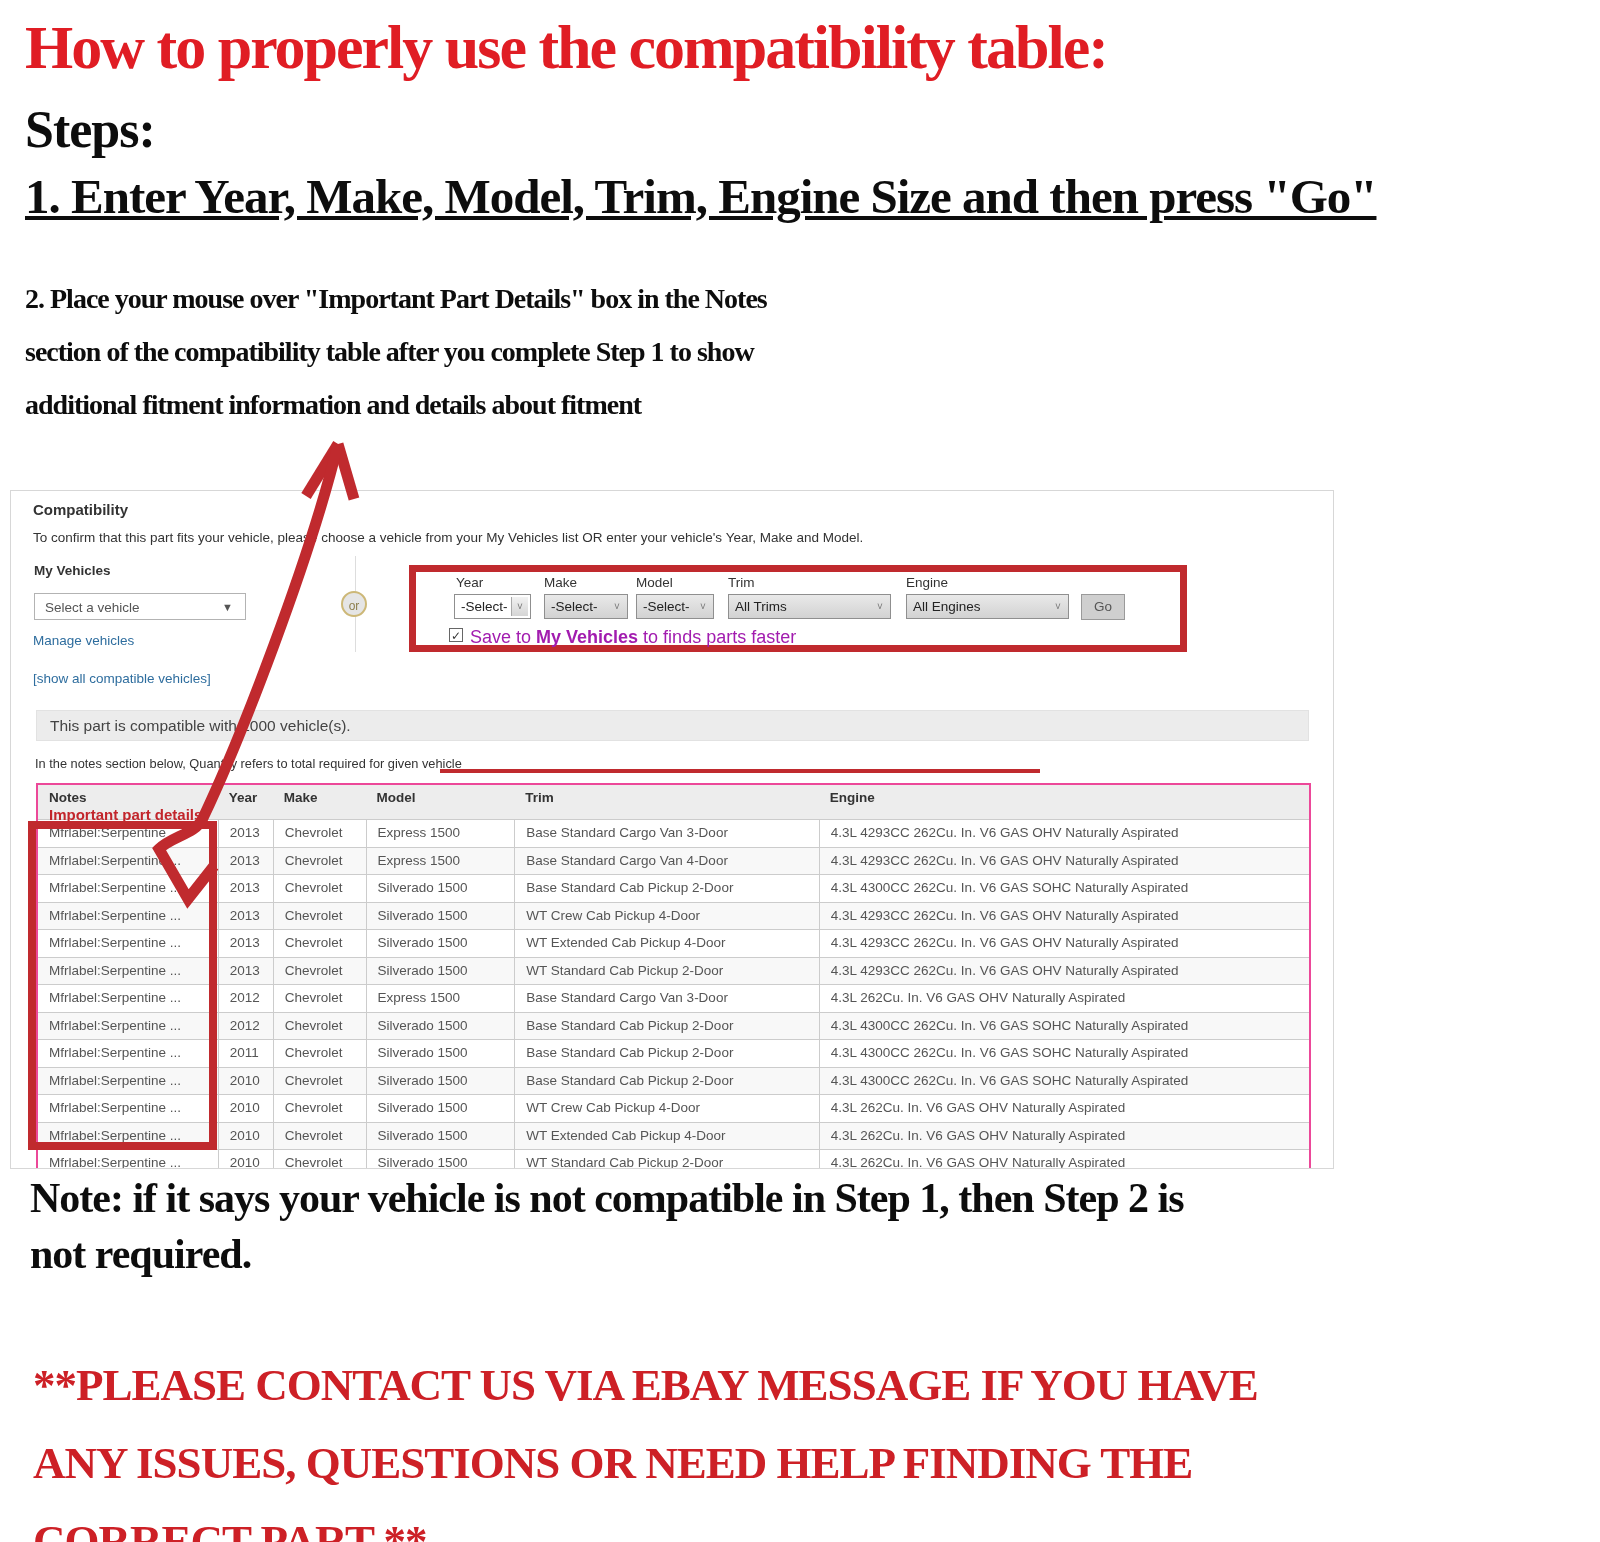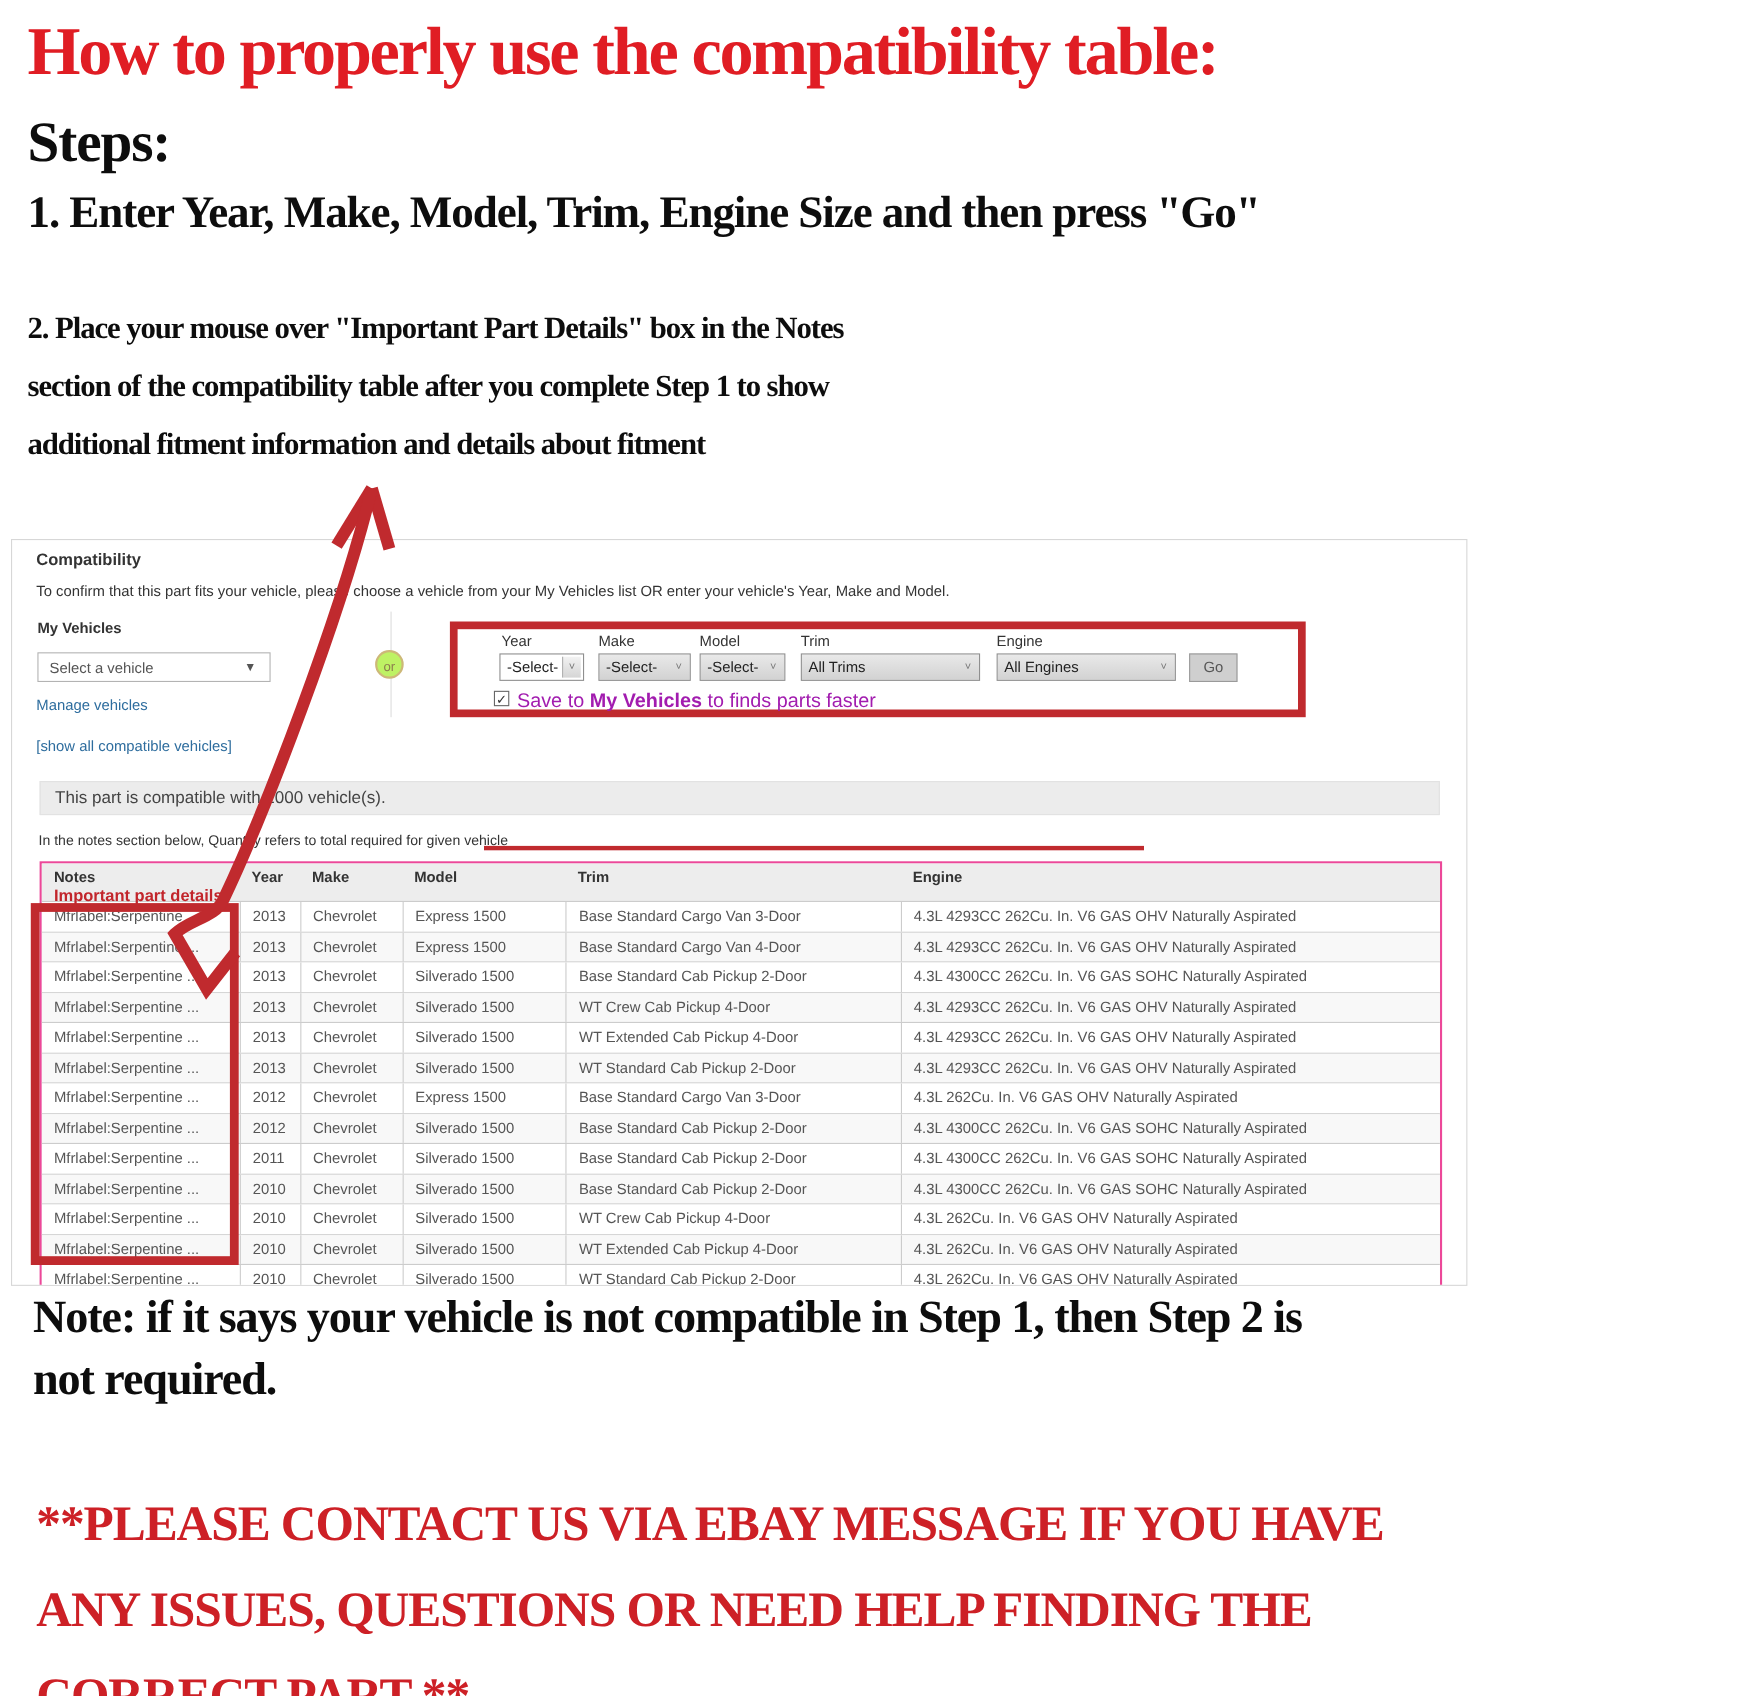--- a/index.html
+++ b/index.html
@@ -2,38 +2,38 @@
 <html><head>
 <meta charset="utf-8">
 <style>
   html,body{margin:0;padding:0;background:#fff;}
   body{width:1600px;height:1542px;position:relative;font-family:"Liberation Sans","DejaVu Sans",sans-serif;overflow:hidden;}
   .abs{position:absolute;}
   
   .serif{font-family:"Liberation Serif","DejaVu Serif",serif;font-weight:700;color:#0d0d0d;white-space:pre-line;}
   .h1{left:25px;top:12px;font-size:62px;letter-spacing:-2px;color:#e01d24;}
   .steps{left:25px;top:100px;font-size:52px;letter-spacing:-1px;}
-  .step1{left:25px;top:168px;font-size:41px;letter-spacing:-1px;}
+  .step1{left:25px;top:168px;font-size:49px;letter-spacing:-1px;text-decoration:underline;}
   .step2{left:25px;top:272px;font-size:28px;line-height:53px;letter-spacing:-1px;}
   .note{left:30px;top:1170px;font-size:42px;line-height:56px;letter-spacing:-1px;}
   .contact{left:33px;top:1346px;font-size:45px;line-height:78px;letter-spacing:-1px;color:#cd2026;}
   
   .panel{left:10px;top:490px;width:1322px;height:677px;background:#fff;border:1px solid #d7d7d7;overflow:hidden;}
   .ptitle{left:22px;top:10px;font-size:15px;font-weight:700;color:#333;}
   .pdesc{left:22px;top:39px;font-size:13.5px;color:#333;}
   .lbl{font-size:13.5px;color:#333;}
   .bold{font-weight:700;}
   .myv{left:23px;top:72px;font-weight:700;}
   .link{font-size:13.5px;color:#2e6d9e;cursor:pointer;}
   .manage{left:22px;top:142px;}
   .showall{left:22px;top:180px;}
   .vsel{left:23px;top:102px;width:212px;height:27px;background:#fff;border:1px solid #b3b3b3;font-size:13.5px;color:#555;line-height:27px;padding-left:10px;box-sizing:border-box;}
   .vsel .caret{position:absolute;right:12px;top:0;line-height:27px;font-size:11px;color:#555;}
   .ordiv{left:344px;top:65px;width:1px;height:96px;background:#ddd;}
-  .orb{left:330px;top:100px;width:26px;height:26px;border-radius:50%;border:2px solid #cdb878;background:#bef264;font-size:12px;color:#8d7f4e;text-align:center;line-height:26px;box-sizing:border-box;}
+  .orb{left:330px;top:100px;width:26px;height:26px;border-radius:50%;border:2px solid #cdb878;background:#e5e5e5;font-size:12px;color:#8d7f4e;text-align:center;line-height:26px;box-sizing:border-box;}
   
   .finderbox{left:398px;top:74px;width:778px;height:87px;border:7px solid #c02a2e;box-sizing:border-box;background:transparent;}
   .flabel{top:84px;font-size:13.5px;color:#333;}
   .sel{top:103px;height:25px;border:1px solid #8f8f8f;background:linear-gradient(#e9e9e9,#d2d2d2);box-sizing:border-box;font-size:13.5px;color:#222;line-height:23px;padding-left:6px;}
   .sel.white{background:#fff;}
   .sel .chev{position:absolute;right:2px;top:2px;bottom:2px;width:16px;font-size:10px;color:#777;text-align:center;line-height:19px;}
   .sel.white .chev{background:linear-gradient(#f2f2f2,#d5d5d5);border-left:1px solid #aaa;}
   .go{left:1070px;top:103px;width:44px;height:26px;background:#cfcfcf;border:1px solid #9a9a9a;font-size:13.5px;color:#555;text-align:center;line-height:24px;box-sizing:border-box;}
   .ckbox{left:438px;top:137px;width:14px;height:14px;border:1px solid #666;background:#fff;font-size:12px;line-height:14px;text-align:center;color:#333;box-sizing:border-box;}
   .cklabel{left:459px;top:136px;font-size:18px;color:#a21caf;}

